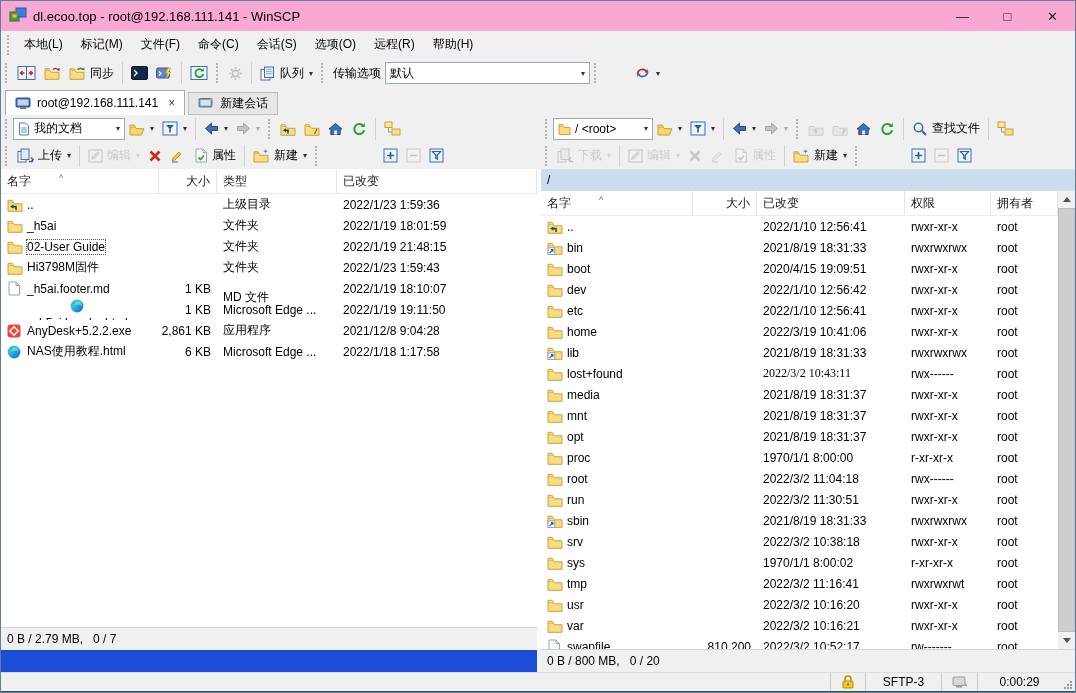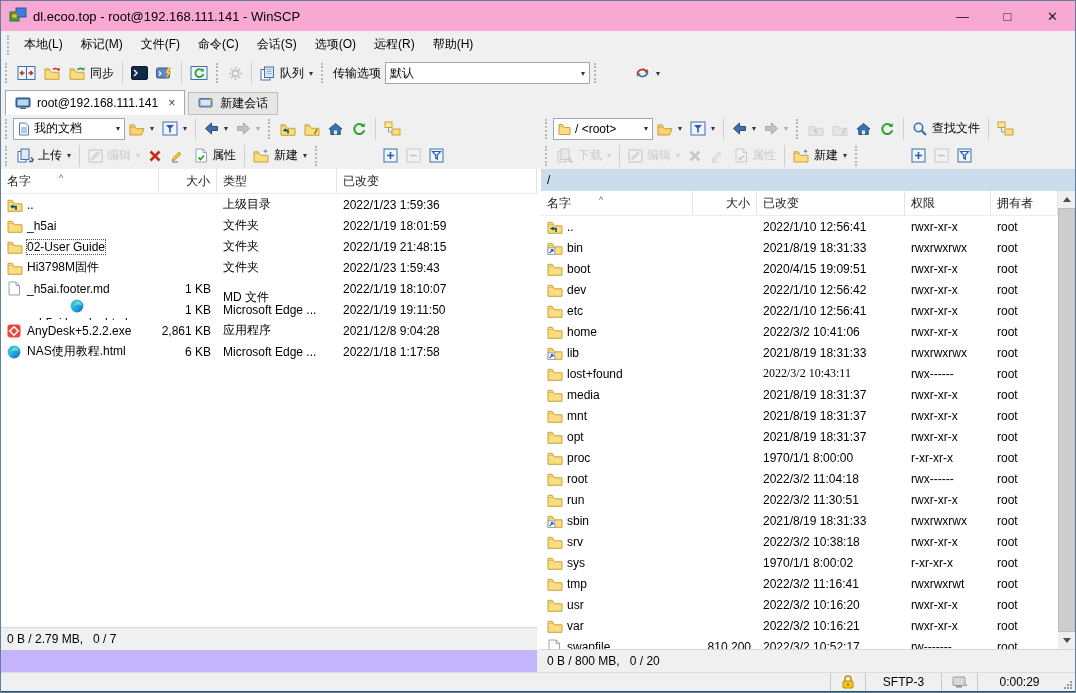--- a/index.html
+++ b/index.html
@@ -30,21 +30,21 @@
 
   
   .tabbar { height:27px; background:#f0f0f0; display:flex; align-items:flex-end; padding-left:4px; flex:0 0 auto; }
   .tab { display:flex; align-items:center; gap:6px; padding:0 9px; height:25px; }
   .tab.active { background:#fff; border:1px solid #a9a9a9; border-bottom:none; }
   .tab.inactive { background:#e6e6e6; border:1px solid #bdbdbd; height:23px; margin-left:3px; }
   .tab .x { font-size:12px; color:#444; margin-left:4px; }
 
   
   .main { display:flex; flex:0 0 auto; height:557px; }
-  .panel { display:flex; flex-direction:column; background:#c4b5fd; }
+  .panel { display:flex; flex-direction:column; background:#1d4ed8; }
   .panel.left { width:536px; }
   .panel.right { width:534px; }
   .gap { width:6px; display:flex; flex-direction:column; }
   .gap .g1 { height:54px; background:#f0f0f0; }
   .gap .g2 { flex:1; background:#fff; }
   .gap .g3 { height:23px; background:#f0f0f0; }
   .ptoolbar { height:27px; background:#f0f0f0; display:flex; align-items:center; flex:0 0 auto; }
   .pathbar { height:22px; display:flex; align-items:center; padding:0 6px; flex:0 0 auto; }
   .pathbar.active { background:#9cb9d6; }
   .pathbar.inactive { background:#cbdcec; }
@@ -763,21 +763,21 @@
                 <div class="cell" style="width: 152px;">
                   <span class="ficon">
                     <svg width="16" height="14" viewBox="0 0 16 14">
                       <path d="M1 4h5l1.4 1.8H15v7.5H1z" fill="#f9dd7f" stroke="#c9a23e"></path>
                       <path d="M1 4V2.3h4.2l1 1.5" fill="#f9dd7f" stroke="#c9a23e"></path>
                     </svg>
                   </span>
                   <span class="flabel">home</span>
                 </div>
                 <div class="cell num" style="width: 64px;"></div>
-                <div class="cell" style="width: 148px;">2022/3/2 10:41:06</div>
+                <div class="cell" style="width: 148px;">2022/3/19 10:41:06</div>
                 <div class="cell" style="width: 86px;">rwxr-xr-x</div>
                 <div class="cell" style="width: 67px;">root</div>
               </div>
               <div class="row">
                 <div class="cell" style="width: 152px;">
                   <span class="ficon">
                     <svg width="16" height="14" viewBox="0 0 16 14">
                       <path d="M1 4h5l1.4 1.8H15v7.5H1z" fill="#f9dd7f" stroke="#c9a23e"></path>
                       <path d="M1 4V2.3h4.2l1 1.5" fill="#f9dd7f" stroke="#c9a23e"></path>
                       <rect x="1" y="6.8" width="6.8" height="6.8" fill="#fff" stroke="#8aa0b8"></rect>

